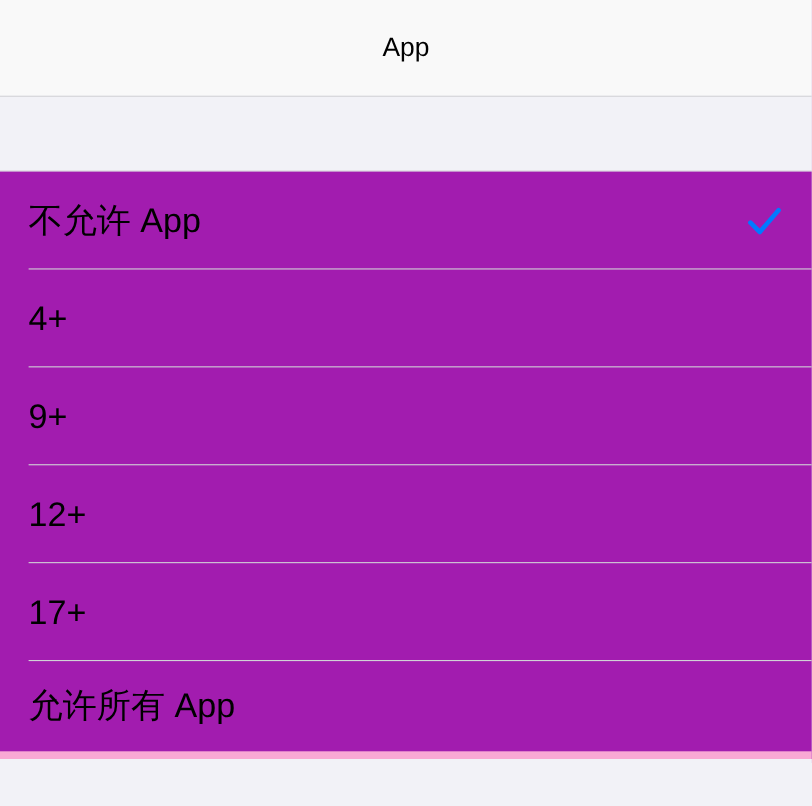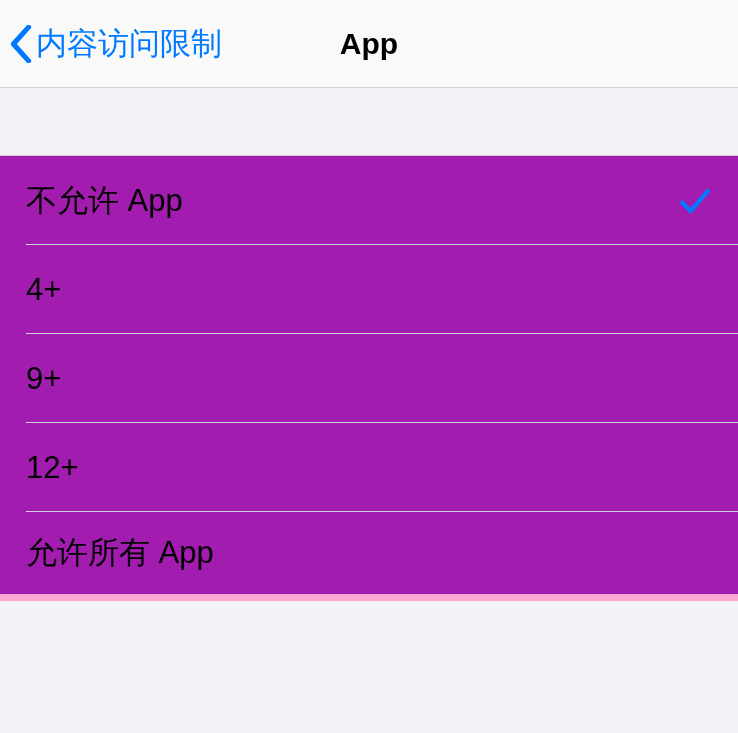--- a/index.html
+++ b/index.html
@@ -36,22 +36,22 @@
       margin-right: 4px;
     }
     .back-chevron svg {
       width: 22px;
       height: 38px;
     }
     .title {
       position: absolute;
       left: 50%;
       transform: translateX(-50%);
-      font-size: 30px;
-      font-weight: 700;
+      font-size: 24px;
+      font-weight: 400;
       color: #000;
     }
     .spacer {
       height: 68px;
       background: #f2f2f7;
       border-bottom: 1px solid #d1d1d6;
     }
     .list {
       background: #a21caf;
     }
@@ -92,28 +92,20 @@
     }
     .bottom-spacer {
       height: 100px;
       background: #f2f2f7;
     }
   </style>
 </head>
 <body>
 
 <div class="header">
-  <div class="back-button">
-    <span class="back-chevron">
-      <svg viewBox="0 0 13 22" fill="none">
-        <path d="M11 1 L2 11 L11 21" stroke="#007aff" stroke-width="3" stroke-linecap="round" stroke-linejoin="round"></path>
-      </svg>
-    </span>
-    <span>内容访问限制</span>
-  </div>
   <div class="title">App</div>
 </div>
 
 <div class="spacer"></div>
 
 <div class="list">
   <div class="list-item">
     <span class="item-label">不允许 App</span>
     <span class="checkmark visible">
       <svg viewBox="0 0 24 24" fill="none">
@@ -127,18 +119,22 @@
   </div>
   <div class="list-item">
     <span class="item-label">9+</span>
 
   </div>
   <div class="list-item">
     <span class="item-label">12+</span>
 
   </div>
   <div class="list-item">
+    <span class="item-label">17+</span>
+
+  </div>
+  <div class="list-item">
     <span class="item-label">允许所有 App</span>
 
   </div>
 </div>
 
 <div class="bottom-spacer"></div>
 
 </body></html>

